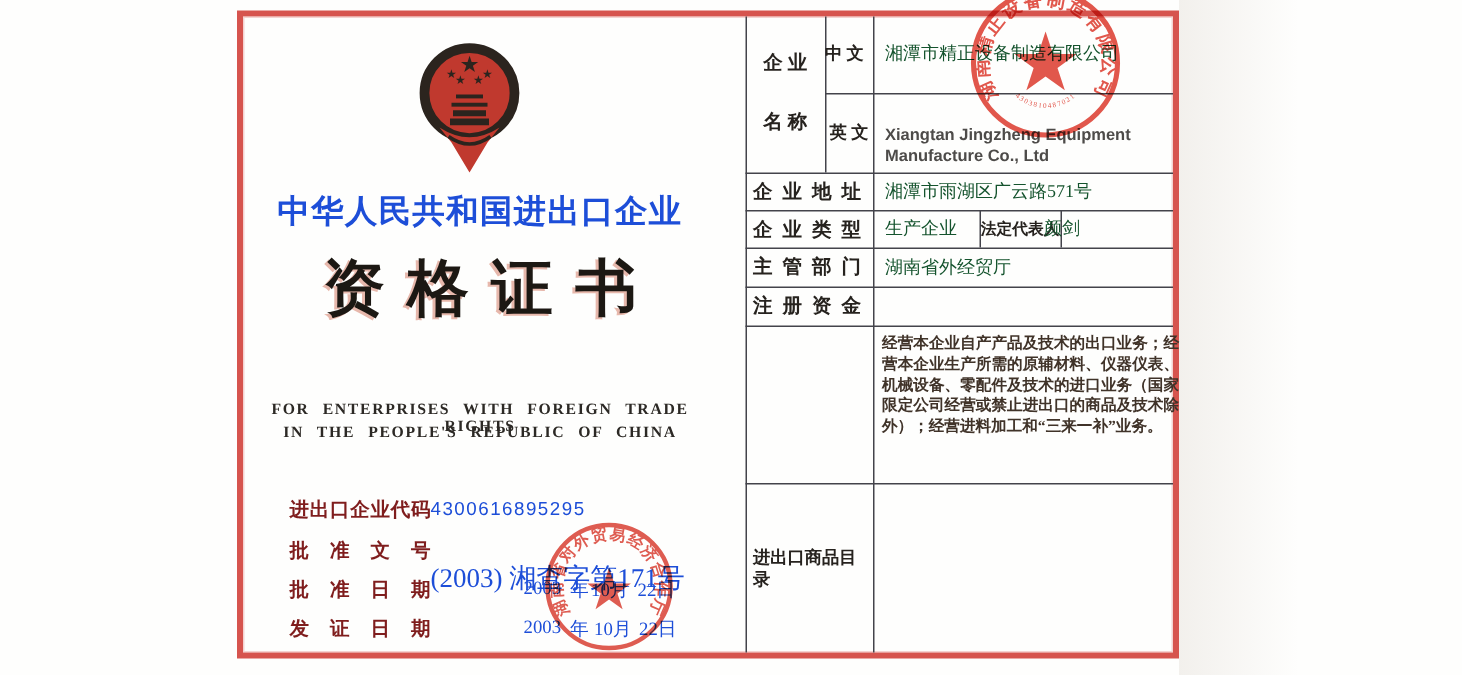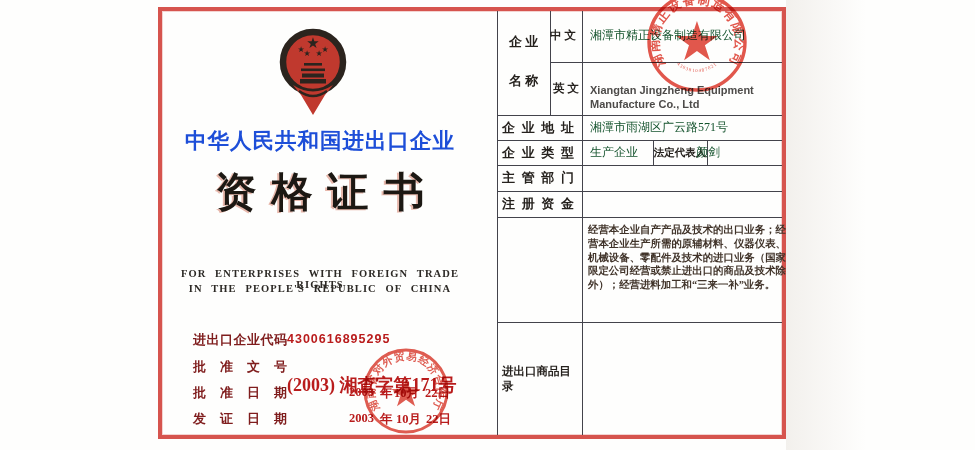--- a/index.html
+++ b/index.html
@@ -23,21 +23,21 @@
     font-size:21.5px; font-weight:700; letter-spacing:1px; color:#1d4ed8; }
   .title-main { position:absolute; left:155px; top:165px; width:330px; text-align:center;
     font-size:41px; font-weight:700; letter-spacing:15px; text-indent:15px; color:#1c1813;
     text-shadow:-2px 1px 0 rgba(198,80,50,.4); }
   .title-en { position:absolute; left:155px; top:237px; width:330px; text-align:center;
     font-size:17.5px; font-weight:700; letter-spacing:2.5px; word-spacing:12px; color:#23201c; }
   .sub-en { position:absolute; left:155px; width:330px; text-align:center;
     font-size:10.5px; font-weight:700; letter-spacing:1.1px; word-spacing:5px; color:#2c2925; }
   .f-label { position:absolute; left:193px; width:94px; font-size:13px; font-weight:700;
     text-align:justify; text-align-last:justify; color:#7f1d1d; }
-  .f-value { position:absolute; font-weight:700; color:#b91c1c; }
+  .f-value { position:absolute; font-weight:400; color:#1d4ed8; }
   .mono-num { font-family:"Liberation Sans","DejaVu Sans",sans-serif; letter-spacing:1px; font-size:12.5px; }
 
   
   .cell { position:absolute; display:flex; align-items:center; }
   .lbl { font-size:13px; font-weight:700; color:#26221e; }
   .lbl-just { width:72px; text-align:justify; text-align-last:justify; display:block; }
   .val { font-size:12px; color:#14532d; }
   .en-name { font-family:"Liberation Sans","DejaVu Sans",sans-serif; font-size:11px;
     font-weight:700; color:#4d4b49; line-height:1.25; }
   .scope-text { position:absolute; left:588px; top:223px; width:198px; font-size:10.4px;
@@ -142,20 +142,23 @@
   <div class="cell" style="left:653px;top:140px;width:54px;height:25px;justify-content:center;">
     <span class="lbl" style="font-size:10.5px;">法定代表人</span>
   </div>
   <div class="cell" style="left:696px;top:140px;width:64px;height:25px;">
     <span class="val">颜剑</span>
   </div>
 
   <div class="cell" style="left:502px;top:165px;width:80px;height:26px;">
     <span class="lbl lbl-just">主 管 部 门</span>
   </div>
+  <div class="cell" style="left:590px;top:165px;width:192px;height:26px;">
+    <span class="val">湖南省外经贸厅</span>
+  </div>
 
   <div class="cell" style="left:502px;top:191px;width:80px;height:26px;">
     <span class="lbl lbl-just">注 册 资 金</span>
   </div>
 
   <div class="scope-text">经营本企业自产产品及技术的出口业务；经营本企业生产所需的原辅材料、仪器仪表、机械设备、零配件及技术的进口业务（国家限定公司经营或禁止进出口的商品及技术除外）；经营进料加工和“三来一补”业务。</div>
 
   <div class="cell" style="left:502px;top:322px;width:80px;height:113px;">
     <span class="lbl" style="font-size:11.5px;">进出口商品目录</span>
   </div>

